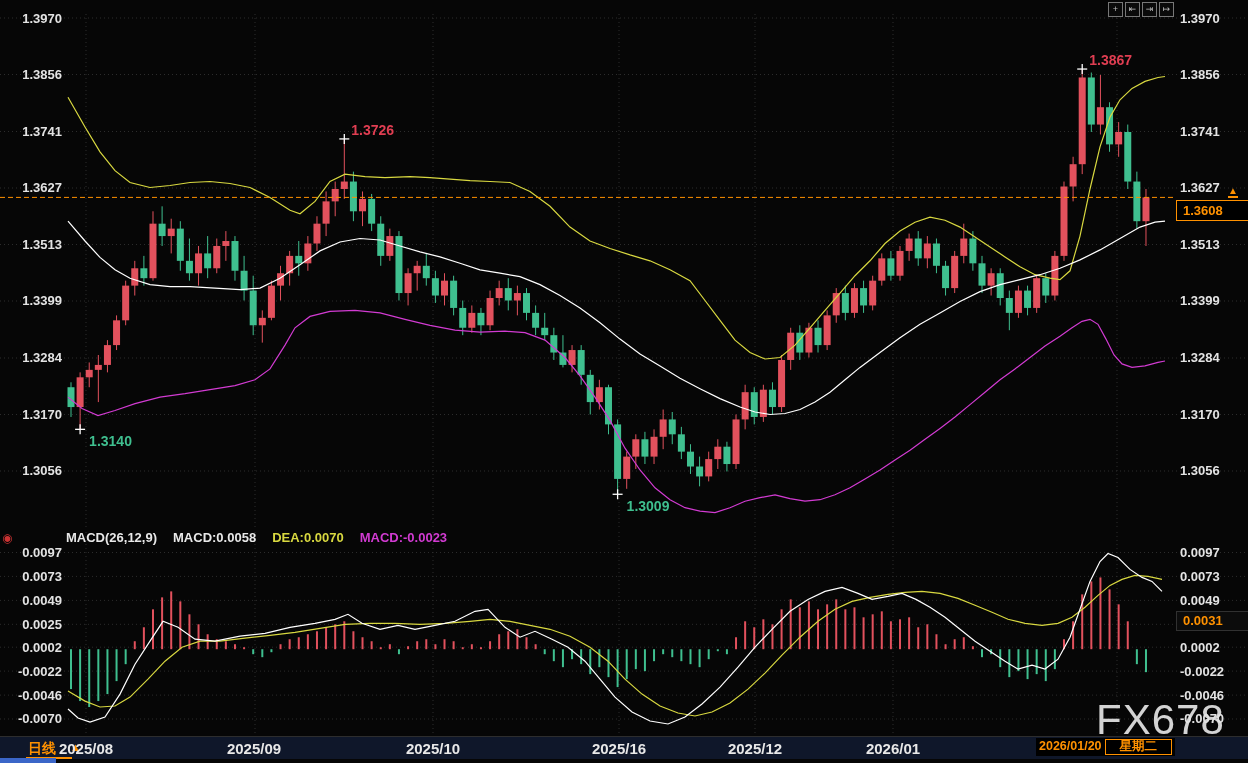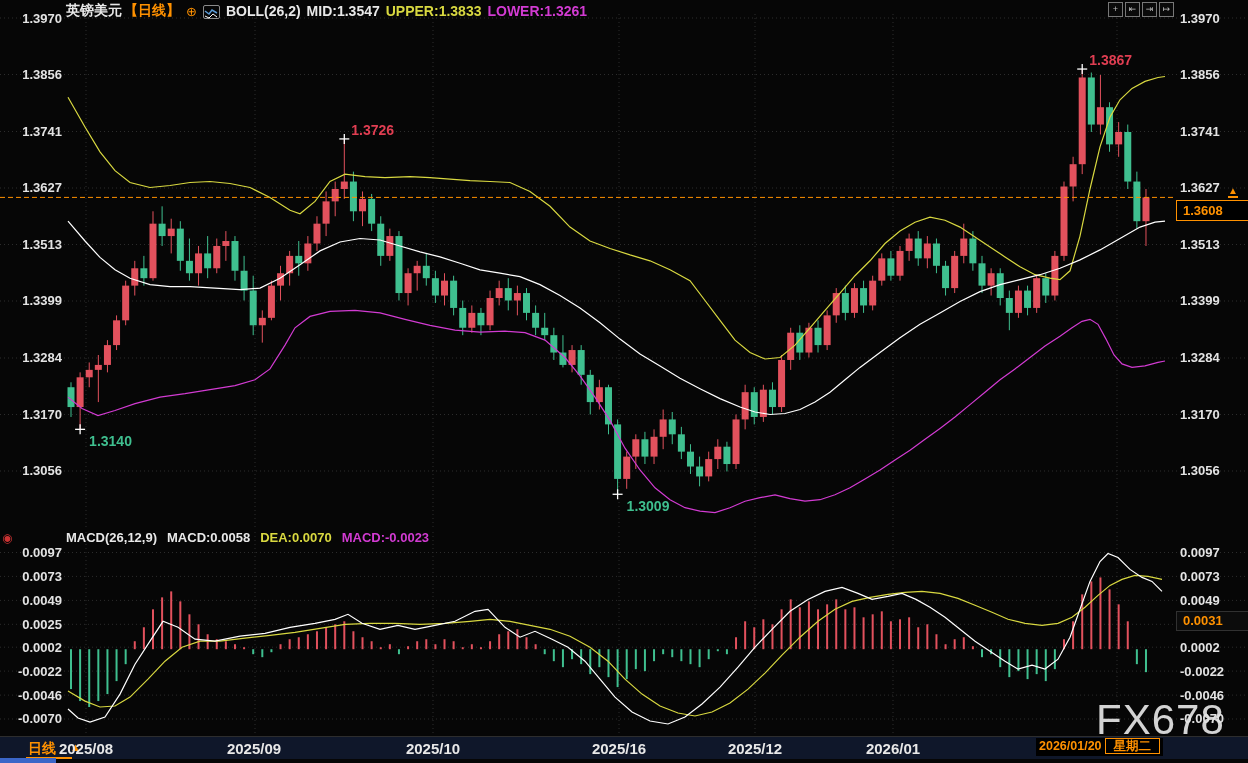--- a/index.html
+++ b/index.html
@@ -14,35 +14,35 @@
   
   #tools{right:74px;top:2px;display:flex;gap:2px;z-index:6;}
   .tool{width:13px;height:13px;border:1px solid #777;color:#bbb;font-size:9px;line-height:12px;text-align:center;background:#0a0a0a;}
   
   #price-badge{left:1176px;top:200px;width:70px;height:19px;line-height:19px;border:1px solid #ff9100;
     background:#000;color:#ff9100;font-size:13px;font-weight:bold;padding-left:6px;z-index:6;}
   #price-arrow{left:1228px;top:185px;color:#ff9100;font-size:10px;z-index:6;border-bottom:2px solid #ff9100;line-height:11px;}
   #macd-badge{left:1176px;top:611px;width:70px;height:18px;line-height:18px;background:#0c0c0c;border:1px solid #313131;
     color:#ff9100;font-size:13px;font-weight:bold;padding-left:6px;z-index:6;}
   
-  #macd-hdr{left:66px;top:530px;font-size:13px;font-weight:bold;display:flex;gap:10px;z-index:5;}
+  #macd-hdr{left:66px;top:530px;font-size:13px;font-weight:bold;display:flex;gap:16px;z-index:5;}
   #macd-dot{left:2px;top:531px;color:#cc3333;font-size:12px;z-index:5;}
   
   #priceSvg{position:absolute;left:0;top:0;z-index:1;}
   #macdSvg{position:absolute;left:0;top:530px;z-index:1;}
   
   #xaxis{left:0;top:736px;width:1248px;height:22px;border-top:1px solid #2d2d2d;background:#0f172a;z-index:4;}
   .xlab{position:absolute;top:3px;transform:translateX(-50%);font-size:15px;font-weight:bold;color:#e8e8e8;}
   #period-badge{position:absolute;left:28px;top:3px;color:#ff9100;font-size:14px;font-weight:bold;}
   #period-arrow{position:absolute;left:70px;top:4px;color:#ff9100;font-size:11px;}
   #period-underline{position:absolute;left:26px;top:20px;width:46px;height:2px;background:#ff9100;}
   #blue-strip{position:absolute;left:0;top:758px;width:56px;height:5px;background:#3b66c8;z-index:7;}
   #date-box{position:absolute;left:1036px;top:1px;height:18px;line-height:17px;background:#000;color:#ff9100;
     font-size:12.5px;font-weight:bold;padding:0 3px;z-index:5;}
-  #date-box .wd{border:1px solid #ff9100;padding:0 8px;margin-left:3px;}
+  #date-box .wd{border:1px solid #ff9100;padding:0 14px;margin-left:3px;font-family:Liberation Mono, monospace;}
   
   #watermark{left:1096px;top:696px;font-size:42px;color:#e5e5e5;opacity:.92;z-index:8;letter-spacing:1px;}
 </style>
 </head>
 <body>
 
 <div id="app">
 
   <svg id="priceSvg" width="1248" height="530" viewBox="0 0 1248 530">
       <line x1="0" y1="18.0" x2="1248" y2="18.0" stroke="#2c2c2c" stroke-width="1" stroke-dasharray="1,3"></line>
@@ -482,35 +482,20 @@
       <text x="62" y="651.715" fill="#e3e3e3" text-anchor="end" font-size="13" font-weight="bold" font-family="&quot;Liberation Sans&quot;,&quot;DejaVu Sans&quot;,sans-serif">0.0002</text>
       <text x="1180" y="651.715" fill="#e3e3e3" text-anchor="start" font-size="13" font-weight="bold" font-family="&quot;Liberation Sans&quot;,&quot;DejaVu Sans&quot;,sans-serif">0.0002</text>
       <text x="62" y="675.643" fill="#e3e3e3" text-anchor="end" font-size="13" font-weight="bold" font-family="&quot;Liberation Sans&quot;,&quot;DejaVu Sans&quot;,sans-serif">-0.0022</text>
       <text x="1180" y="675.643" fill="#e3e3e3" text-anchor="start" font-size="13" font-weight="bold" font-family="&quot;Liberation Sans&quot;,&quot;DejaVu Sans&quot;,sans-serif">-0.0022</text>
       <text x="62" y="699.571" fill="#e3e3e3" text-anchor="end" font-size="13" font-weight="bold" font-family="&quot;Liberation Sans&quot;,&quot;DejaVu Sans&quot;,sans-serif">-0.0046</text>
       <text x="1180" y="699.571" fill="#e3e3e3" text-anchor="start" font-size="13" font-weight="bold" font-family="&quot;Liberation Sans&quot;,&quot;DejaVu Sans&quot;,sans-serif">-0.0046</text>
       <text x="62" y="723.499" fill="#e3e3e3" text-anchor="end" font-size="13" font-weight="bold" font-family="&quot;Liberation Sans&quot;,&quot;DejaVu Sans&quot;,sans-serif">-0.0070</text>
       <text x="1180" y="723.499" fill="#e3e3e3" text-anchor="start" font-size="13" font-weight="bold" font-family="&quot;Liberation Sans&quot;,&quot;DejaVu Sans&quot;,sans-serif">-0.0070</text>
     </svg>
 
-  <div id="hdr" class="ovl">
-    <span class="w">英镑美元</span>
-    <span class="o" style="margin-left:-4px">【日线】</span>
-    <span id="add-ico">⊕</span>
-    <span id="mini-chart">
-      <svg width="15" height="12">
-          <polyline points="1,4 5,7 8,3 13,6" fill="none" stroke="#5b9bd5" stroke-width="1.5"></polyline>
-          <polyline points="1,9 5,11 9,7 13,10" fill="none" stroke="#fff" stroke-width="1"></polyline>
-        </svg>
-    </span>
-    <span class="w">BOLL(26,2)</span>
-    <span class="w">MID:1.3547</span>
-    <span class="y">UPPER:1.3833</span>
-    <span class="m">LOWER:1.3261</span>
-  </div>
 
   <div id="tools" class="ovl">
     <span class="tool">+</span>
     <span class="tool">⇤</span>
     <span class="tool">⇥</span>
     <span class="tool">↦</span>
   </div>
 
   <div id="price-arrow" class="ovl">▲</div>
   <div id="price-badge" class="ovl">1.3608</div>

